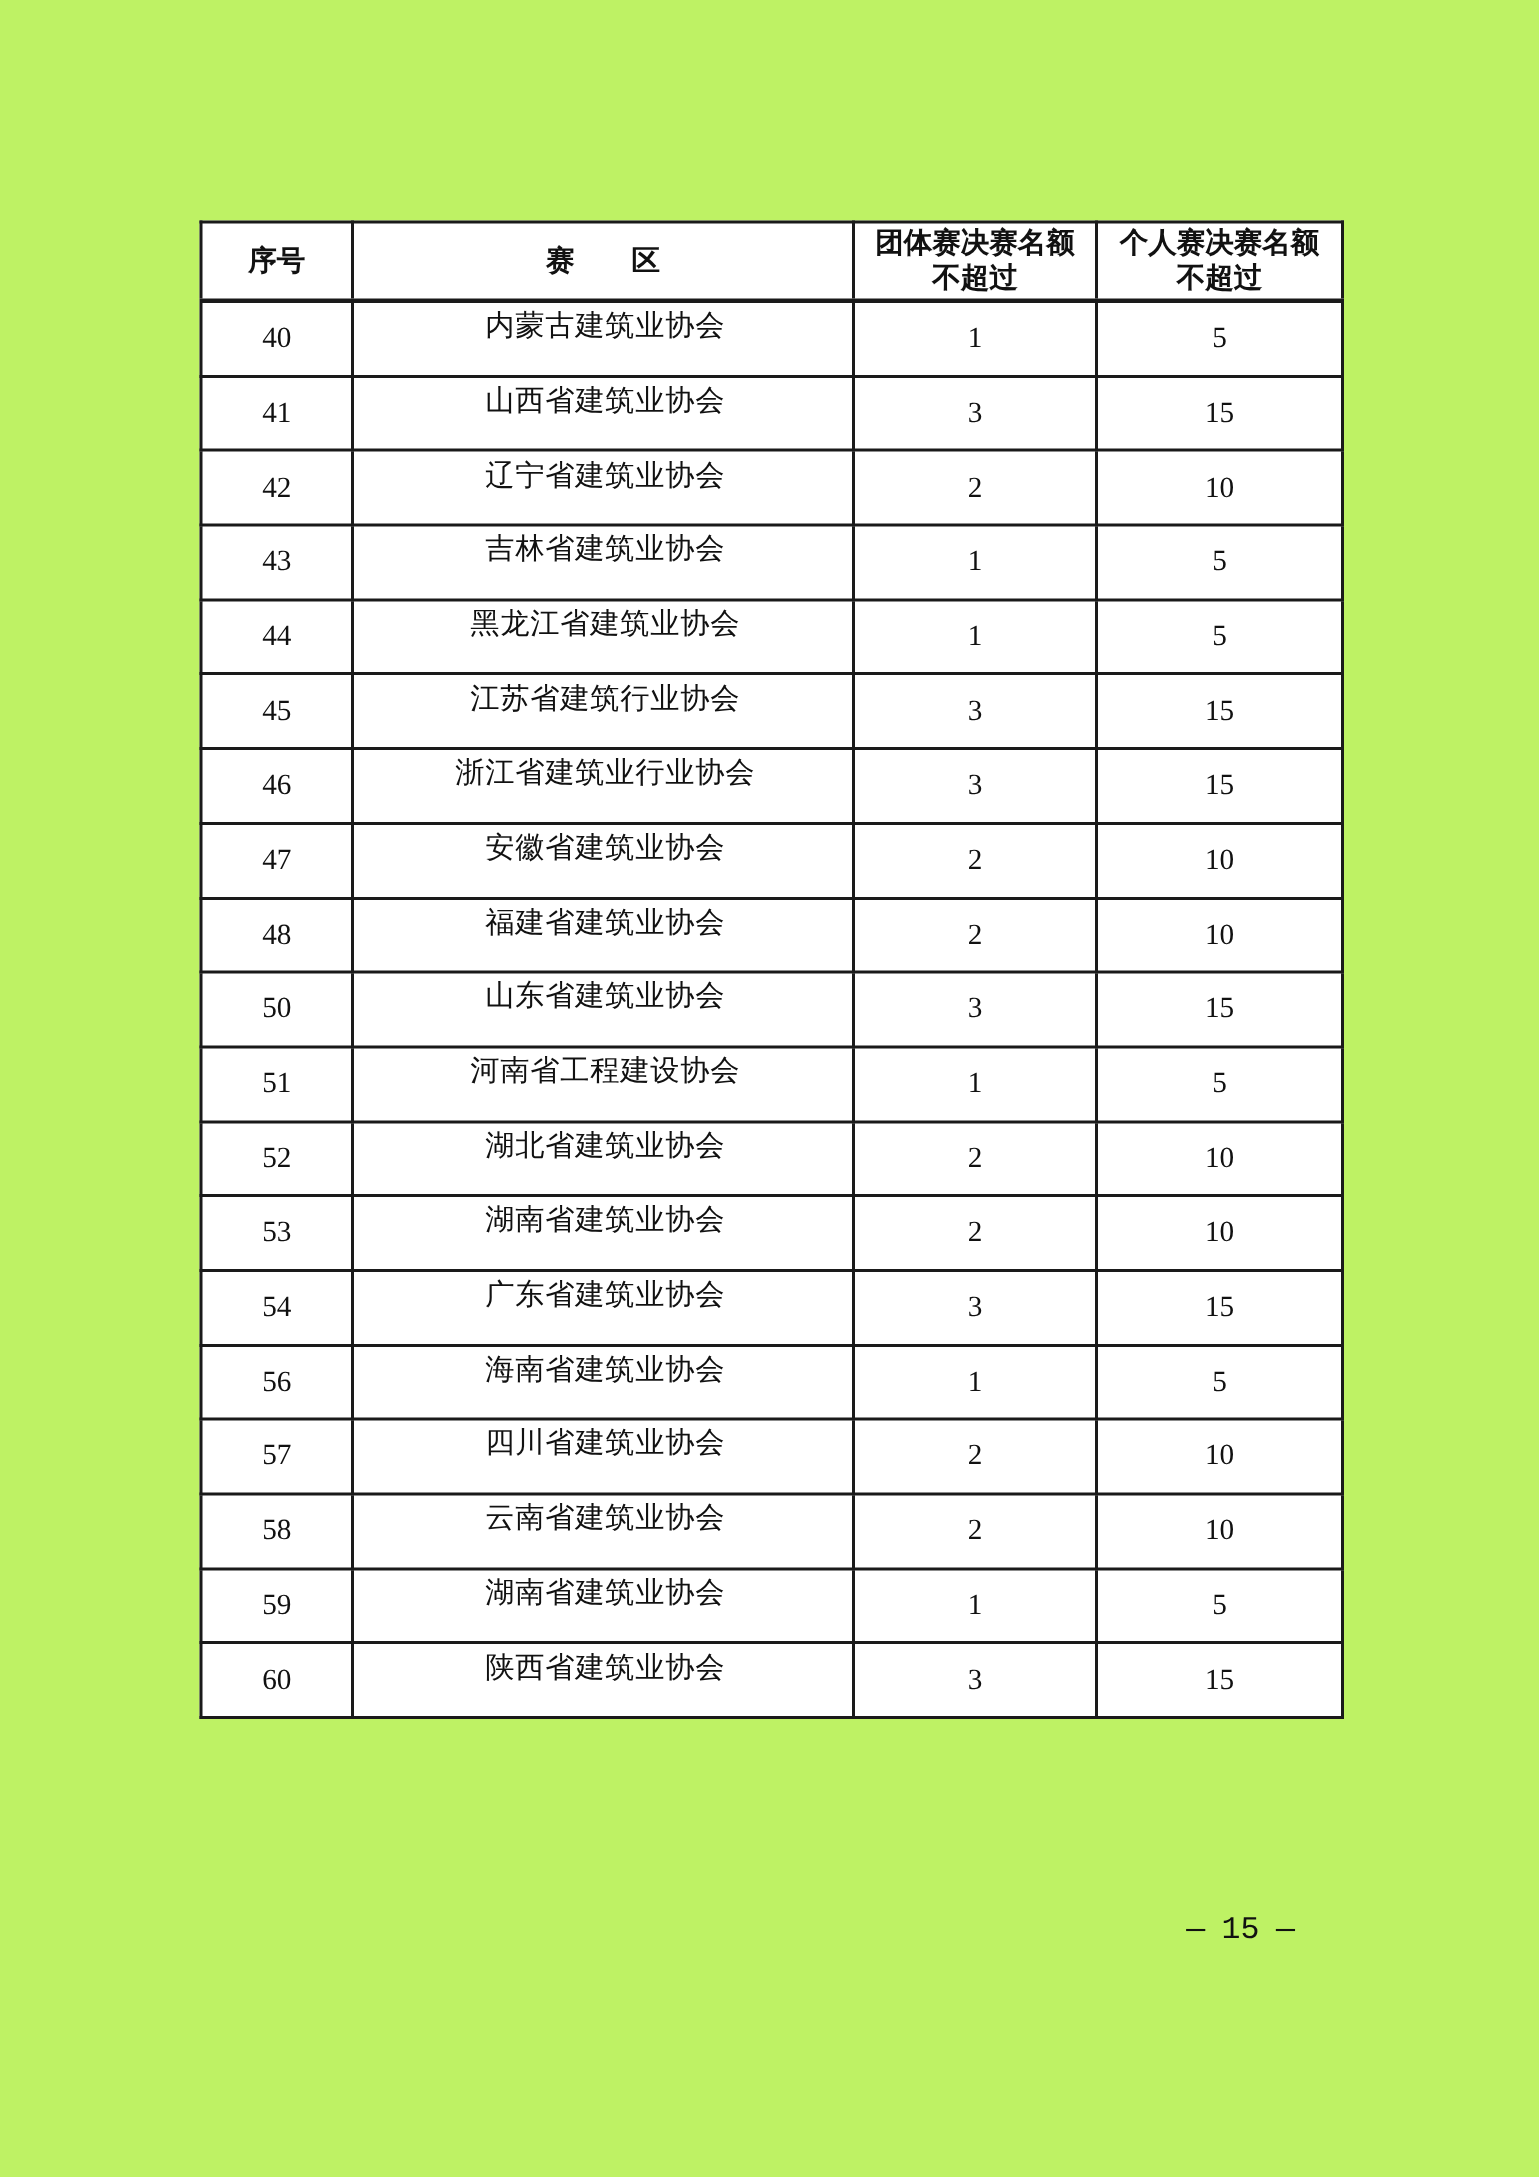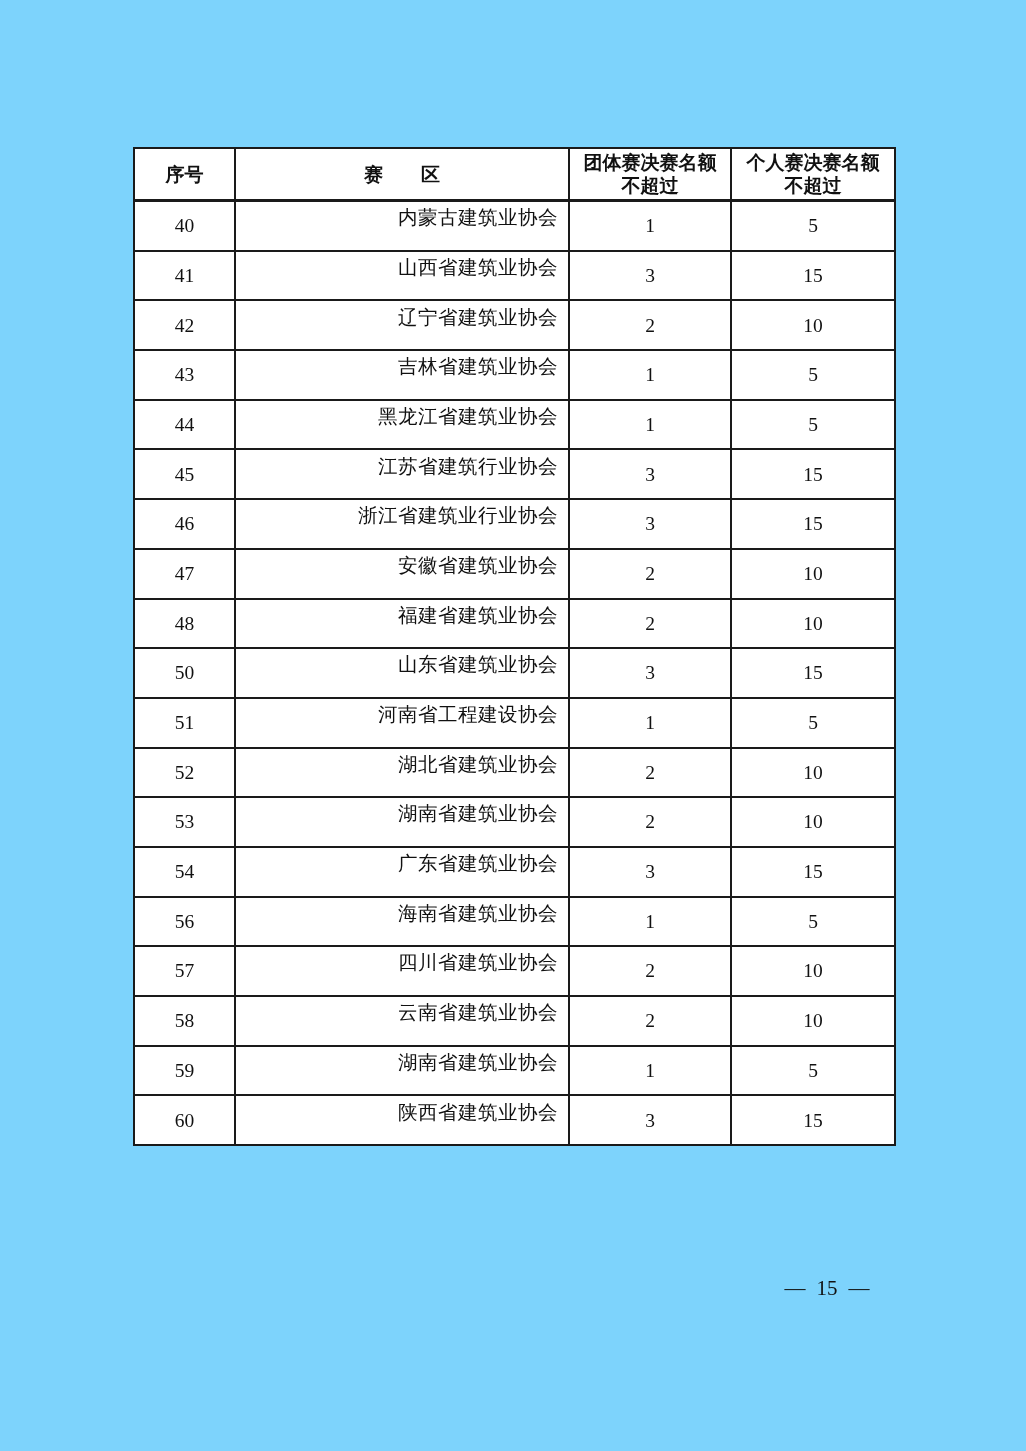--- a/index.html
+++ b/index.html
@@ -2,21 +2,21 @@
 <html><head>
 <meta charset="utf-8">
 <style>
   * { margin: 0; padding: 0; box-sizing: border-box; }
   html, body { background: #888; }
   .page {
     position: relative;
     width: 1026px;
     height: 1451px;
     margin: 0 auto;
-    background: #7dd3fc;
+    background: #bef264;
     font-family: "Liberation Serif", "DejaVu Serif", serif;
     color: #111111;
     overflow: hidden;
   }
   table.quota-table {
     position: absolute;
     left: 133px;
     top: 147px;
     width: 761px;
     border-collapse: collapse;
@@ -47,32 +47,32 @@
   table.quota-table tbody tr { height: 49.7px; margin-left: 16px; }
   table.quota-table tbody td {
     font-size: 19.5px;
     line-height: 1.3;
   }
   td.cell-no, td.cell-team, td.cell-individual {
     text-align: center;
     font-family: "Liberation Serif", "DejaVu Serif", serif;
   }
   td.cell-region {
-    text-align: right;
+    text-align: center;
     padding: 3px 10px 19px 13px;
     letter-spacing: 0.5px;
   }
   .page-number {
     position: absolute;
     left: 752px;
     top: 1276px;
     width: 150px;
     text-align: center;
     font-size: 21px;
-    font-family: Liberation Serif, serif;
+    font-family: Liberation Mono, monospace;
     color: #111111;
     white-space: nowrap;
   }
   .page-number .dash { margin: 0 11px; letter-spacing: 0; }
 </style>
 </head>
 <body>
 
 <div class="page">
 

